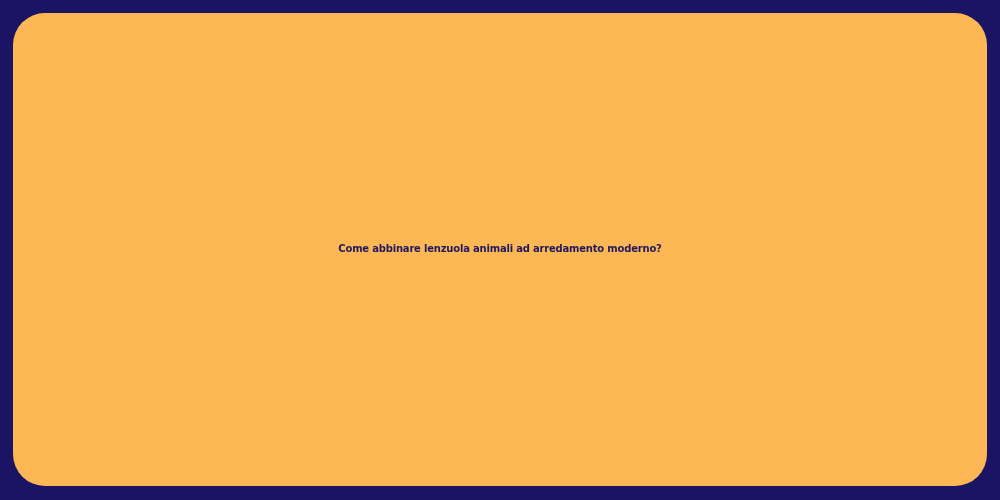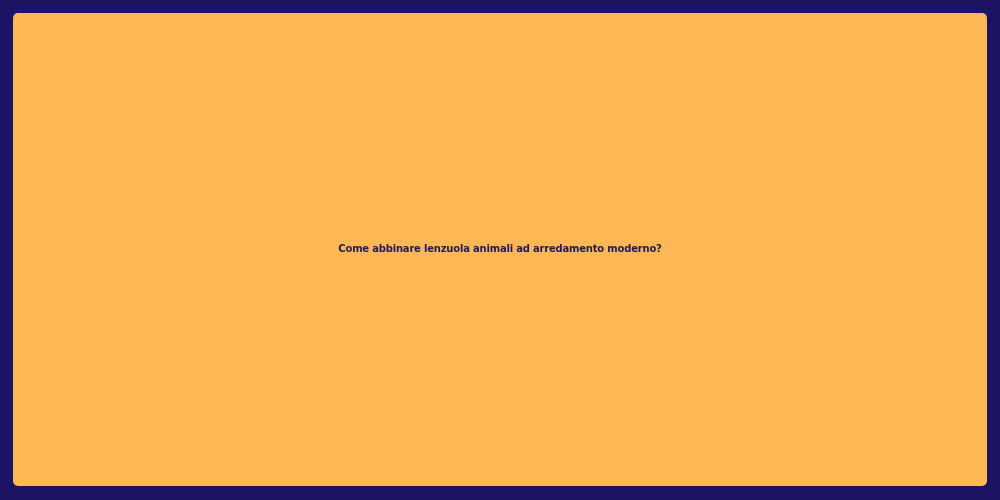--- a/index.html
+++ b/index.html
@@ -23,21 +23,21 @@
     background: #1b1464;
     padding: 13px 13px 14px 13px;
   }
 
   #card-panel {
     position: relative;
     width: 100%;
     height: 100%;
     box-sizing: border-box;
     background: #fdb755;
-    border-radius: 5px;
+    border-radius: 32px;
     display: flex;
     align-items: center;
     justify-content: center;
   }
 
   #headline {
     margin: 0;
     padding: 0 20px;
     width: 100%;
     box-sizing: border-box;

